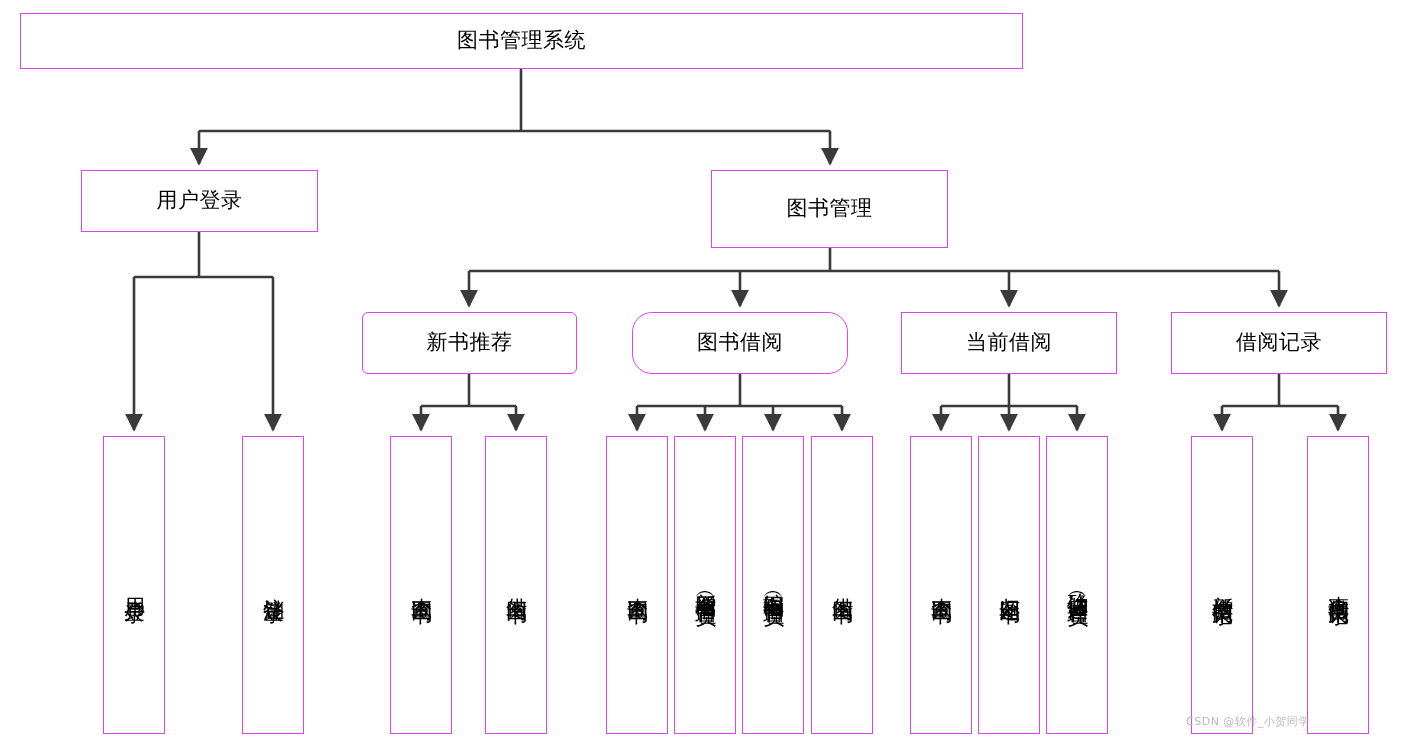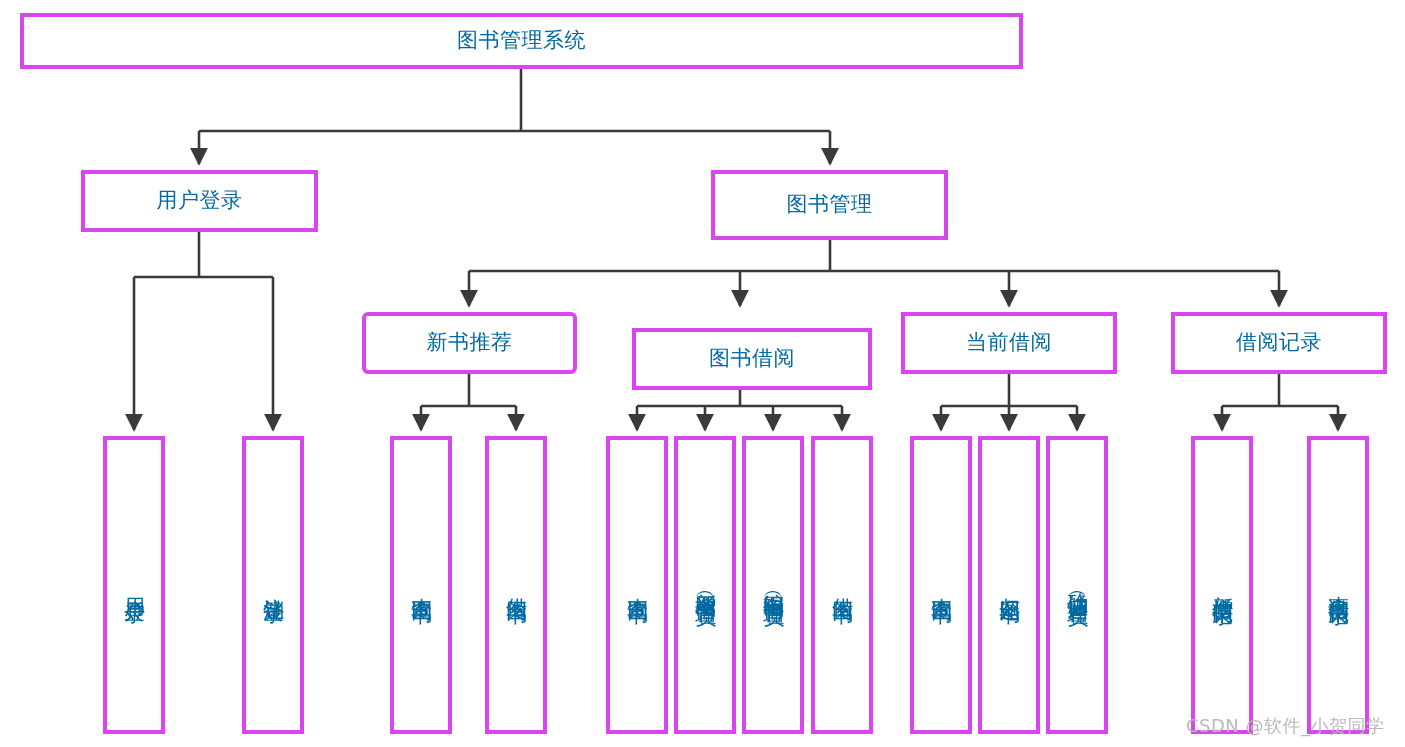--- a/index.html
+++ b/index.html
@@ -22,26 +22,26 @@
     position: absolute;
     left: 0;
     top: 0;
     width: 1405px;
     height: 747px;
     pointer-events: none;
   }
   .node {
     position: absolute;
     box-sizing: border-box;
-    border: 4px solid #d946ef;
+    border: 1px solid #d946ef;
     background: #ffffff;
     display: flex;
     align-items: center;
     justify-content: center;
-    color: #0369a1;
+    color: #000000;
     font-family: "DejaVu Sans", "Liberation Sans", sans-serif;
   }
   .node.horizontal {
     font-size: 21px;
     line-height: 1.2;
     letter-spacing: 0.5px;
   }
   .node.vertical {
     writing-mode: vertical-rl;
     text-orientation: upright;
@@ -55,21 +55,21 @@
   .node.vertical .vtext {
     writing-mode: vertical-rl;
     text-orientation: upright;
     display: block;
     text-align: center;
   }
   .watermark {
     position: absolute;
     left: 1186px;
     top: 714px;
-    font-size: 18px;
+    font-size: 11px;
     color: #b9b9b9;
     letter-spacing: 0.5px;
     white-space: nowrap;
     font-family: "DejaVu Sans", "Liberation Sans", sans-serif;
   }
 </style>
 </head>
 <body>
 
 <div id="canvas">
@@ -124,28 +124,28 @@
     </g>
   </svg>
 
   <div class="node horizontal" style="left:20px; top:13px; width:1003px; height:56px;">
     <span>图书管理系统</span>
   </div>
 
   <div class="node horizontal" style="left:81px; top:170px; width:237px; height:62px;">
     <span>用户登录</span>
   </div>
-  <div class="node horizontal" style="left:711px; top:170px; width:237px; height:70px;">
+  <div class="node horizontal" style="left:711px; top:170px; width:237px; height:78px;">
     <span>图书管理</span>
   </div>
 
   <div class="node horizontal" style="left:362px; top:312px; width:215px; height:62px;border-radius:6px;">
     <span>新书推荐</span>
   </div>
-  <div class="node horizontal" style="left:632px; top:328px; width:240px; height:62px;">
+  <div class="node horizontal" style="left:632px; top:312px; width:216px; height:62px;border-radius:20px;">
     <span>图书借阅</span>
   </div>
   <div class="node horizontal" style="left:901px; top:312px; width:216px; height:62px;">
     <span>当前借阅</span>
   </div>
   <div class="node horizontal" style="left:1171px; top:312px; width:216px; height:62px;text-align:center;">
     <span>借阅记录</span>
   </div>
 
   <div class="node vertical" style="left:103px; top:436px; width:62px; height:298px;">

